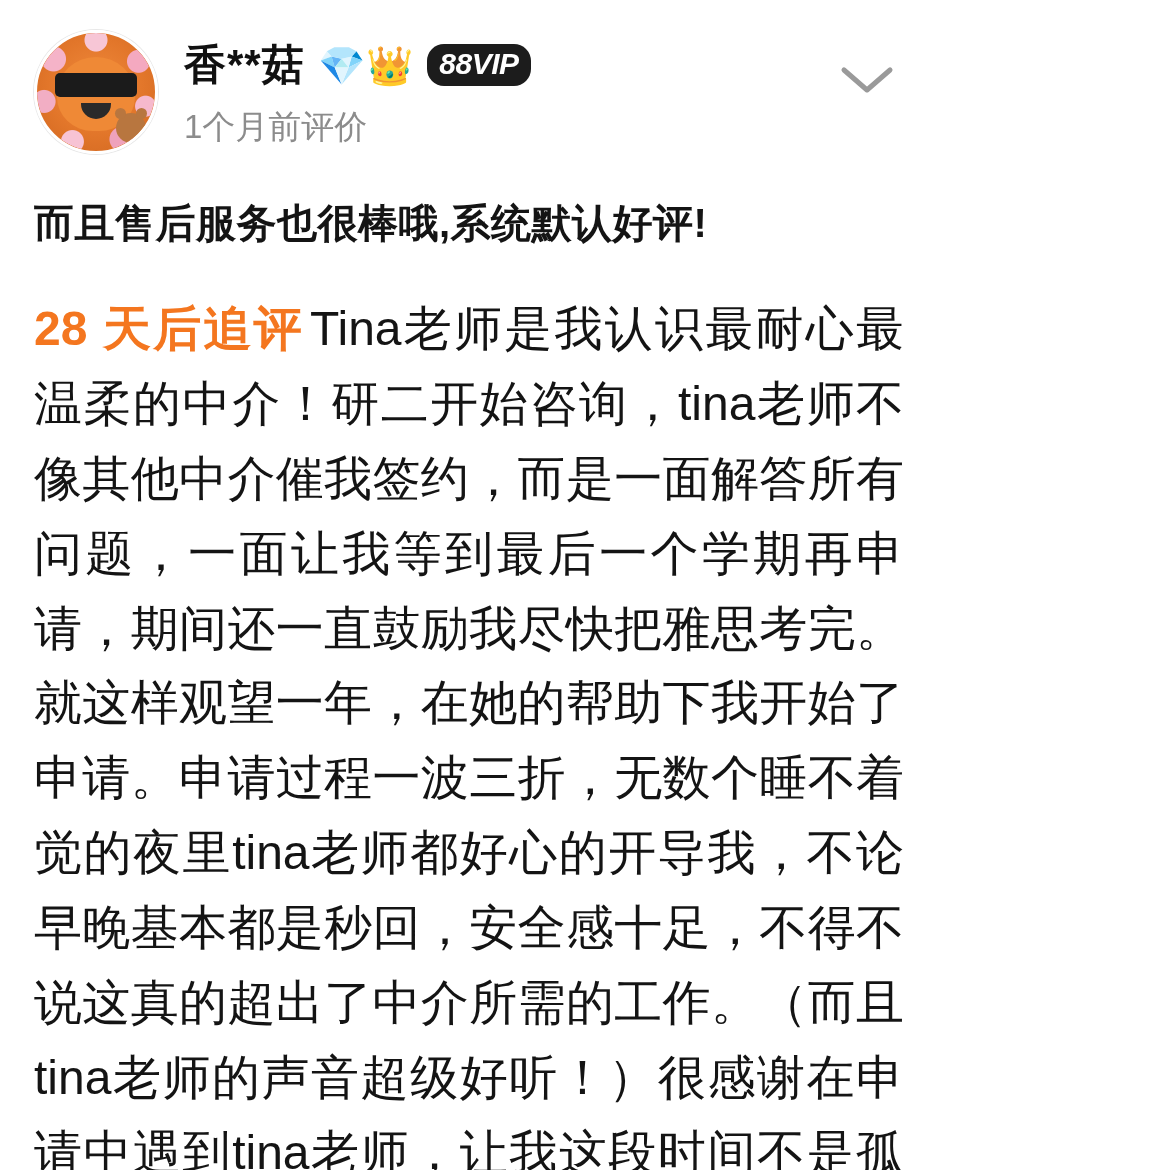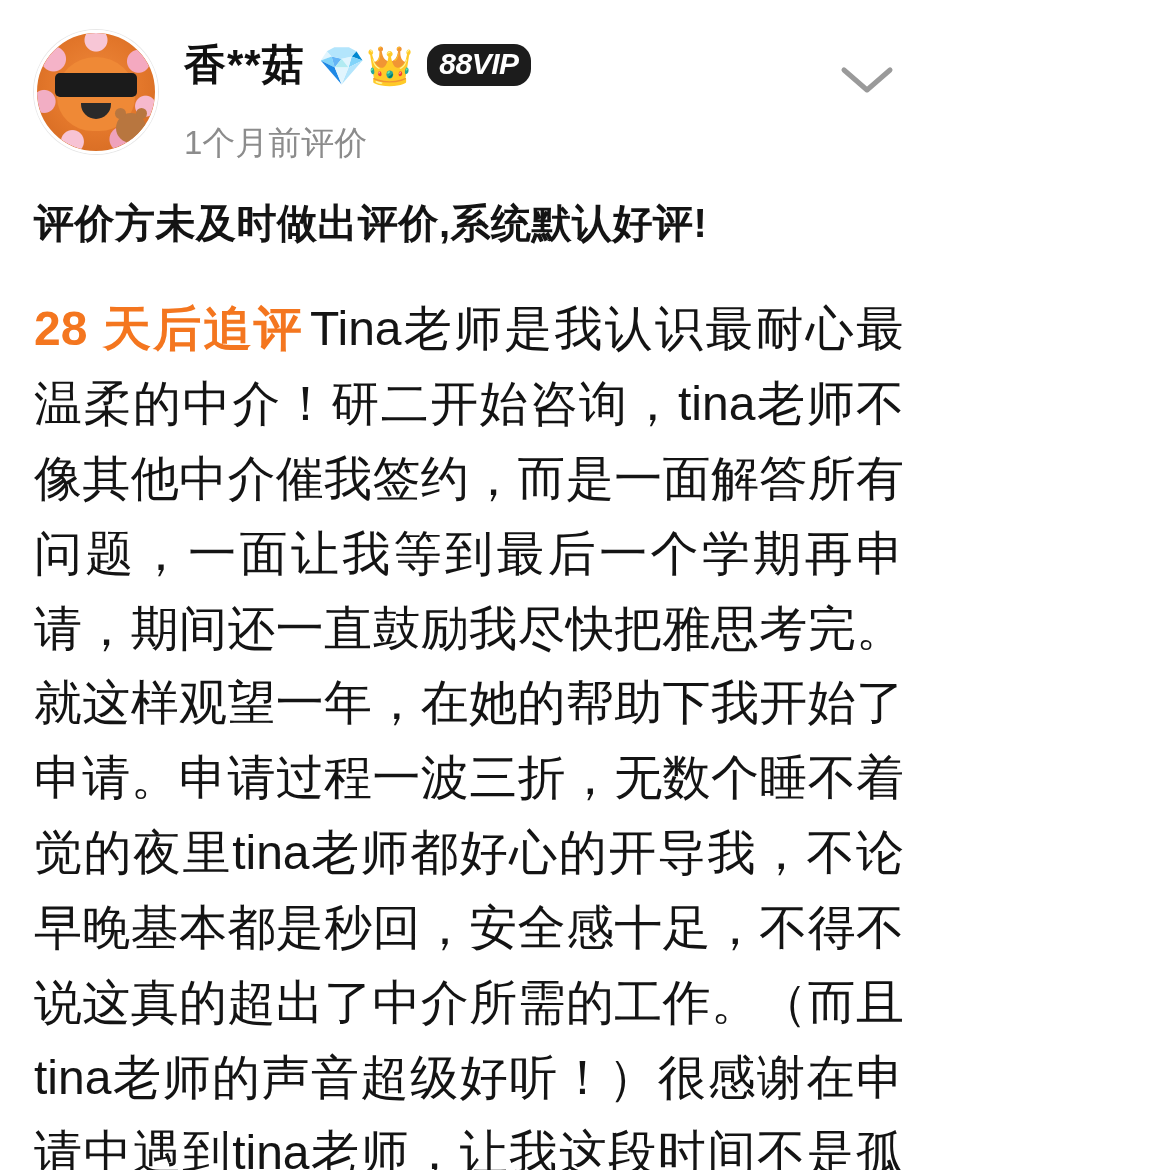--- a/index.html
+++ b/index.html
@@ -139,21 +139,21 @@
     color: #ffffff;
     font-size: 30px;
     font-weight: 700;
     font-style: italic;
     border-radius: 17px;
     padding: 3px 12px 5px 12px;
     line-height: 1.12;
     letter-spacing: -0.5px;
   }
   .review-time {
-    margin-top: 32px;
+    margin-top: 16px;
     font-size: 33px;
     color: #8c8c8c;
     line-height: 1;
   }
   .chevron-btn {
     position: absolute;
     right: 6px;
     top: 28px;
     width: 62px;
     height: 44px;
@@ -212,19 +212,19 @@
       <div class="review-time">1个月前评价</div>
     </div>
 
     <div class="chevron-btn">
       <svg width="54" height="32" viewBox="0 0 54 32" aria-hidden="true">
         <path d="M4 6 L27 26 L50 6" fill="none" stroke="#9a9a9a" stroke-width="5" stroke-linecap="round" stroke-linejoin="round"></path>
       </svg>
     </div>
   </div>
 
-  <div class="first-comment">评价方未及时做出评价,系统默认好评!</div>
+  <div class="first-comment">而且售后服务也很棒哦,系统默认好评!</div>
 
   <div class="append-block">
     <span class="append-label">28 天后追评</span><span>Tina老师是我认识最耐心最温柔的中介！研二开始咨询，tina老师不像其他中介催我签约，而是一面解答所有问题，一面让我等到最后一个学期再申请，期间还一直鼓励我尽快把雅思考完。就这样观望一年，在她的帮助下我开始了申请。申请过程一波三折，无数个睡不着觉的夜里tina老师都好心的开导我，不论早晚基本都是秒回，安全感十足，不得不说这真的超出了中介所需的工作。（而且tina老师的声音超级好听！）很感谢在申请中遇到tina老师，让我这段时间不是孤军奋战，最后拿到了两所学校的offer，而且售后服务也很棒哦，即便结束申请，tina老师还是会一如既往的回答我的问题，教我如何办卡，注册。她真的是像老师一样关心学生，帮助学生，强烈推荐！</span>
   </div>
 
 </div>
 
 </body></html>

